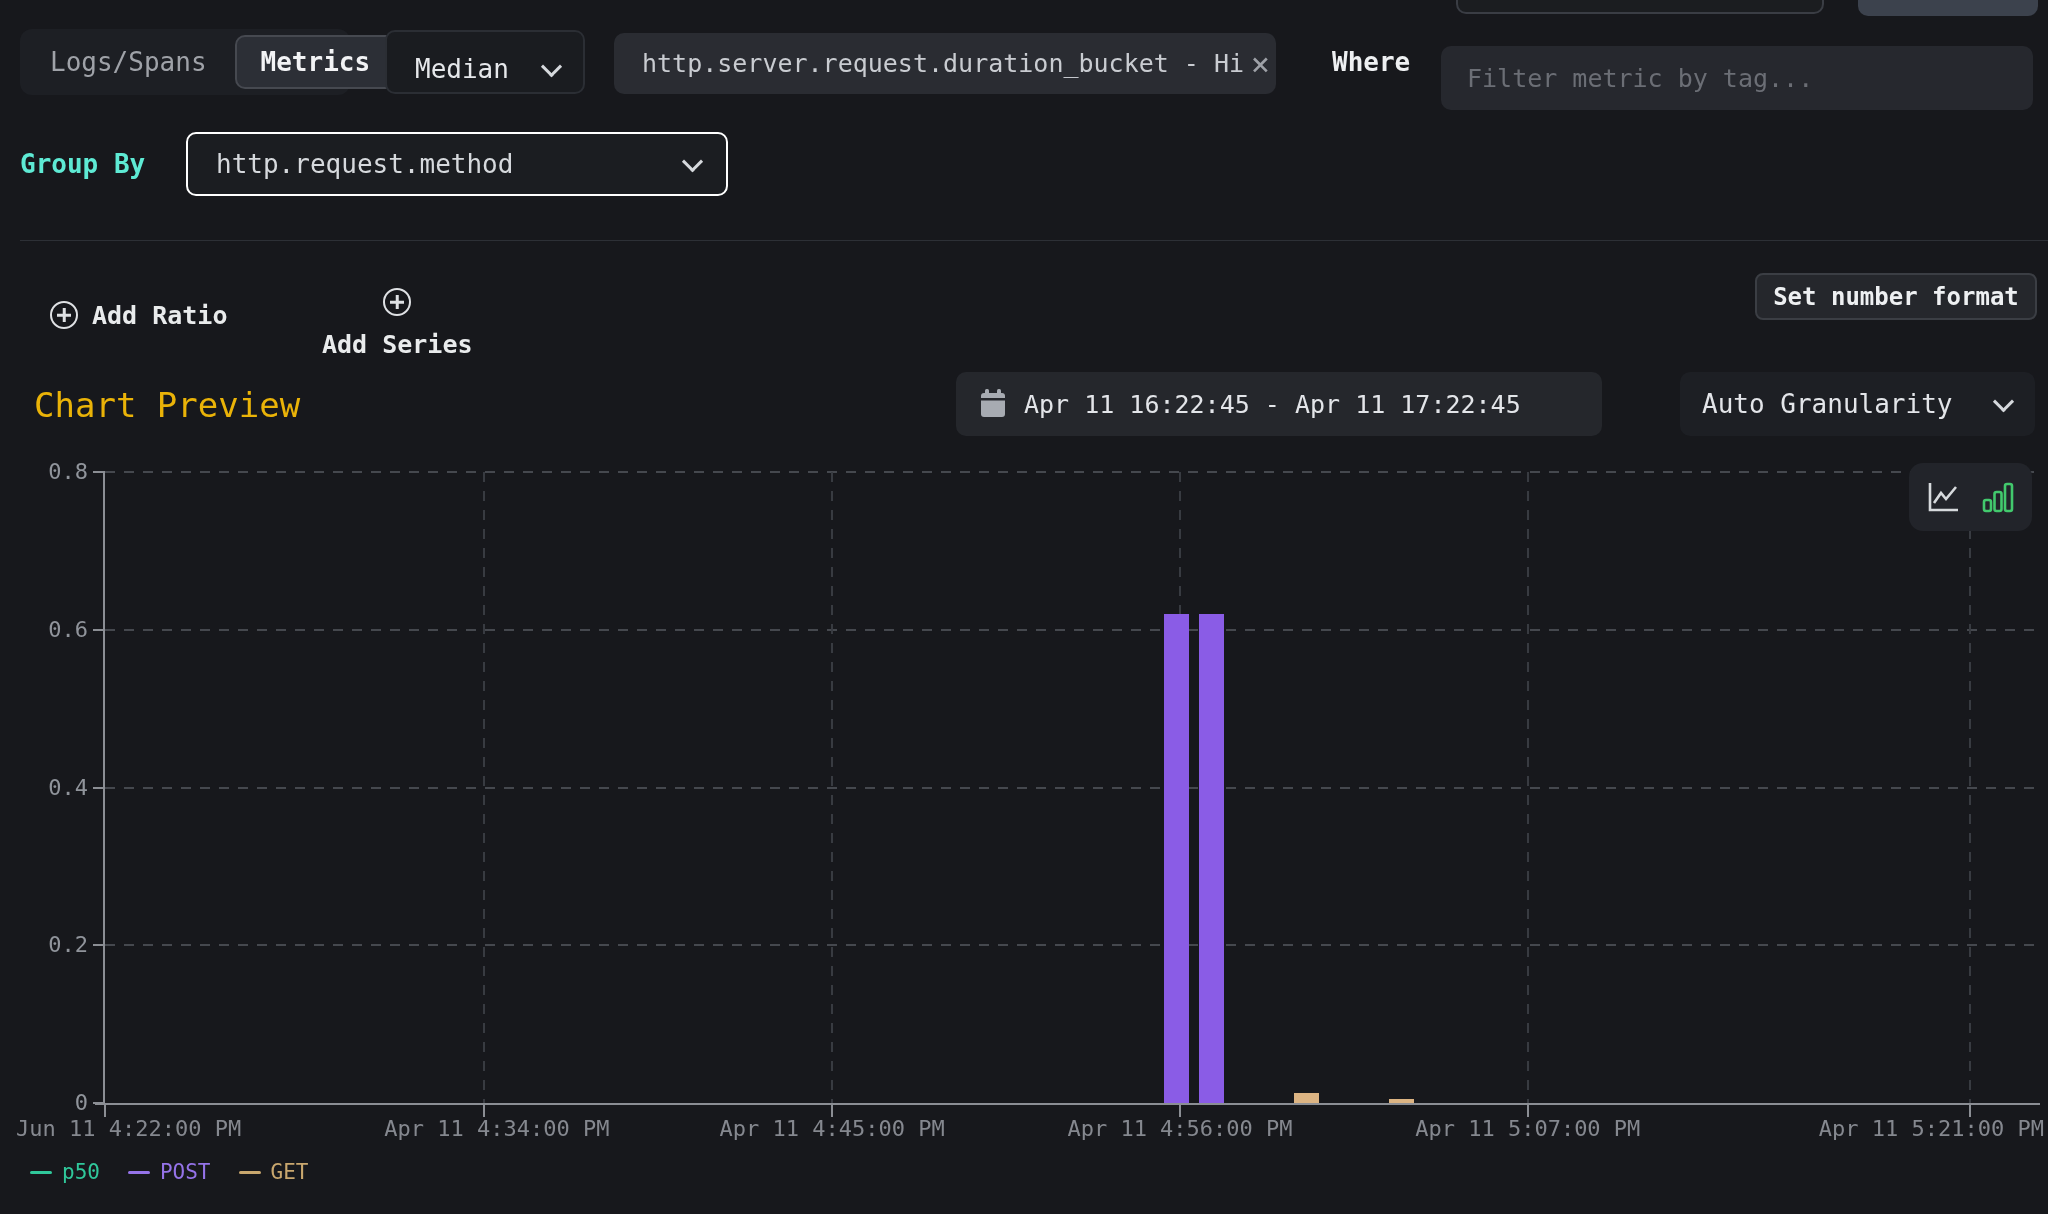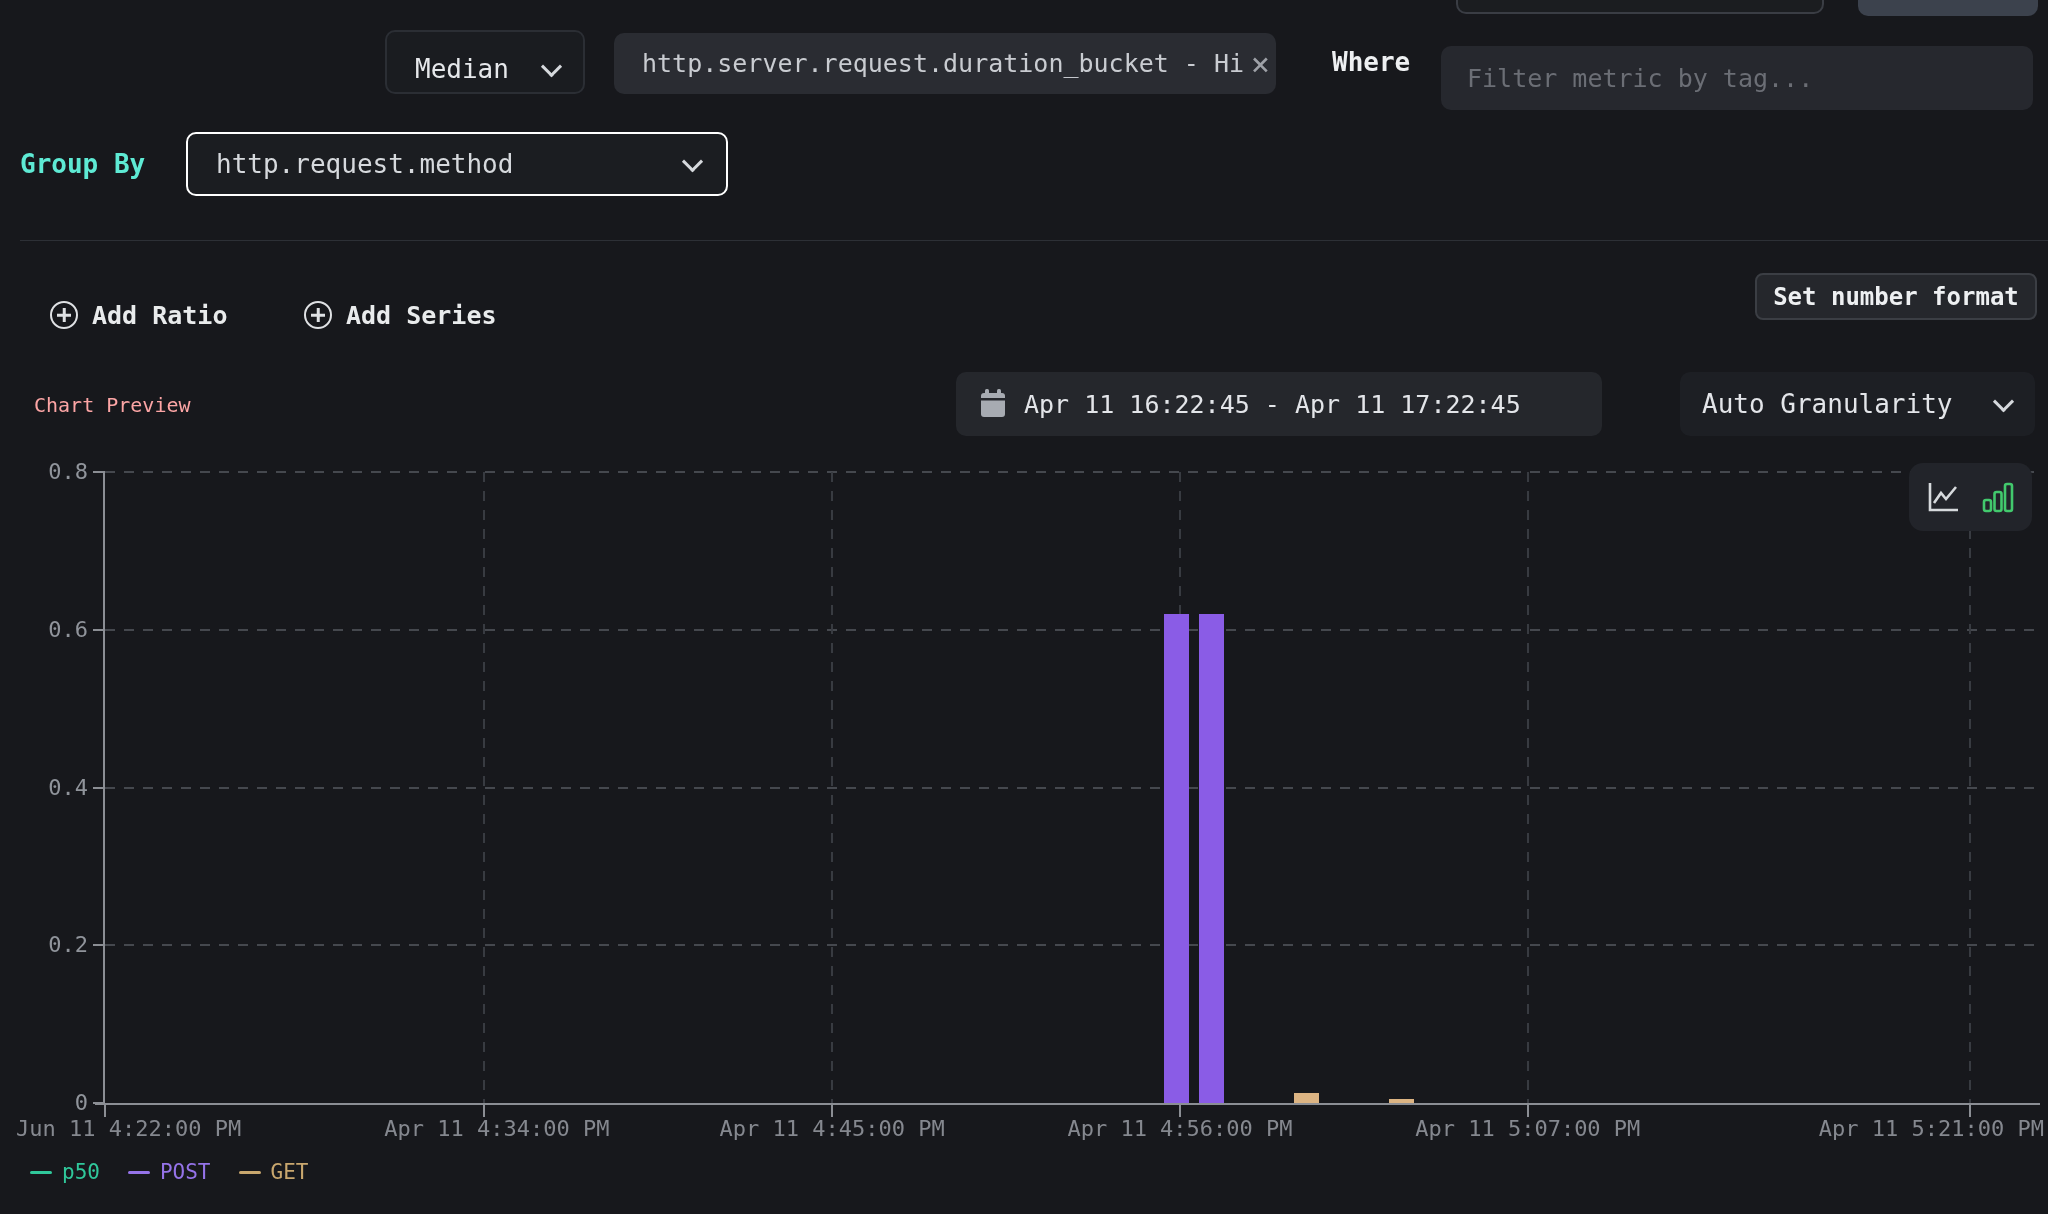--- a/index.html
+++ b/index.html
@@ -53,36 +53,36 @@
   .groupby-select .val { font-size:26px; color:#d6d9dd; }
 
   .chev { width:15px; height:15px; border-right:3px solid #d6d9dd;
     border-bottom:3px solid #d6d9dd; transform:rotate(45deg) translate(-2px,-2px); flex:none; }
 
   .divider { left:20px; top:240px; width:2028px; height:1px; background:#2d3036; }
 
   
   .action-btn { top:288px; height:54px; gap:14px; cursor:pointer; }
   .add-ratio { left:50px; }
-  .add-series { left:304px; }
+  .add-series { left:322px;flex-direction:column; }
   .action-btn .txt { font-size:25px; font-weight:bold; color:#e9ebec; }
   .plus-circle { width:28px; height:28px; border:2.5px solid #dfe1e4;
     border-radius:50%; position:relative; flex:none; }
   .plus-circle::before { content:""; position:absolute; left:50%; top:50%;
     width:14px; height:2.5px; background:#dfe1e4; transform:translate(-50%,-50%); }
   .plus-circle::after { content:""; position:absolute; left:50%; top:50%;
     width:2.5px; height:14px; background:#dfe1e4; transform:translate(-50%,-50%); }
   .numfmt-btn { left:1755px; top:273px; width:282px; height:47px;
     background:#25272c; border:2px solid #3b3e44; border-radius:8px;
     display:flex; align-items:center; justify-content:center;
     font-size:24px; font-weight:bold; color:#eef0f2; cursor:pointer; }
 
   
-  .chart-title { left:34px; top:374px; height:62px; font-size:20px;
-    color:#fca5a5; display:flex; align-items:center;text-align:center; }
+  .chart-title { left:34px; top:374px; height:62px; font-size:34px;
+    color:#eab308; display:flex; align-items:center;text-align:center; }
   .daterange { left:956px; top:372px; width:646px; height:64px;
     background:#25272c; border-radius:10px; padding:0 24px; gap:18px; cursor:pointer; }
   .daterange .txt { font-size:25px; color:#e3e5e9; }
   .granularity { left:1680px; top:372px; width:355px; height:64px;
     background:#1d1f24; border-radius:10px; padding:0 24px 0 22px;
     justify-content:space-between; cursor:pointer; }
   .granularity .val { font-size:26px; color:#e3e5e9; }
 
   
   #chart-layer { left:0; top:0; width:2048px; height:1214px; pointer-events:none; }
@@ -110,20 +110,28 @@
   .legend-label { font-size:21px; }
 </style>
 </head>
 <body>
 
 <div id="screen">
 
   <div class="abs crop-input"></div>
   <div class="abs crop-btn"></div>
 
+  <div class="abs flex toggle-group">
+    <div class="toggle-seg">
+      <span>Logs/Spans</span>
+    </div>
+    <div class="toggle-seg active">
+      <span>Metrics</span>
+    </div>
+  </div>
 
   <div class="abs select-box median-select">
     <span class="val">Median</span>
     <span class="chev"></span>
   </div>
 
   <div class="abs flex metric-chip">
     <span class="label">http.server.request.duration_bucket - Hi</span>
     <span class="close">×</span>
   </div>

